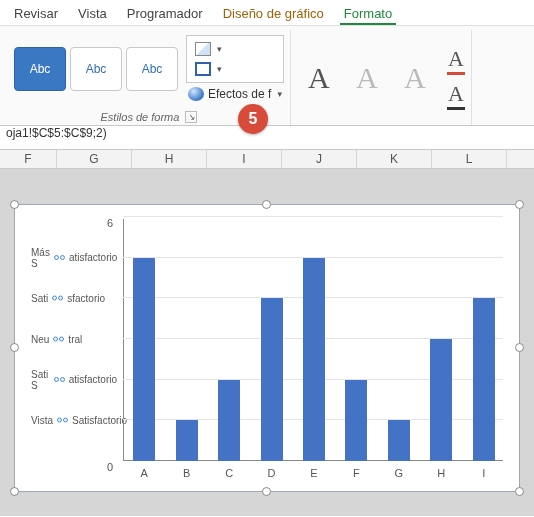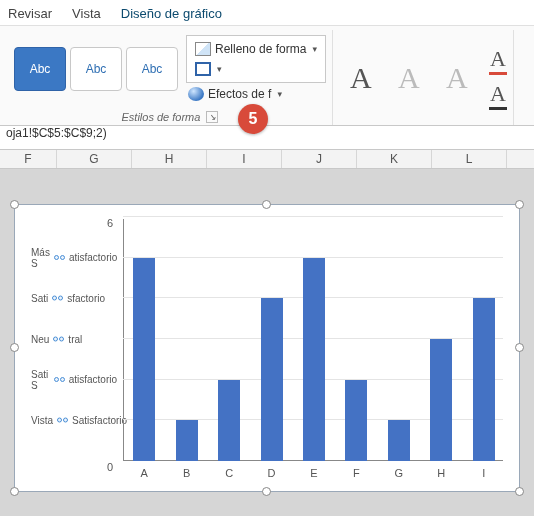--- a/index.html
+++ b/index.html
@@ -11,31 +11,31 @@
     color: #333;
     width: 534px;
     overflow: hidden;
   }
 
   
   .tabs {
     display: flex;
     align-items: flex-end;
     height: 26px;
-    padding-left: 4px;
+    padding-left: 10px;
     border-bottom: 1px solid #e0e0e0;
     gap: 12px;
   }
   .tab {
     font-size: 13px;
     color: #444;
     padding: 4px 4px;
     cursor: pointer;
   }
-  .tab.context { color: #0c4a6e; }
+  .tab.context { color: #a16207; }
   .tab.active {
     color: #1f8a3b;
     border-bottom: 2px solid #1f8a3b;
     padding-bottom: 2px;
   }
 
   
   .ribbon {
     height: 100px;
     border-bottom: 1px solid #c8c8c8;
@@ -268,35 +268,36 @@
     color: #555;
     transform: translateY(50%);
   }
 </style>
 </head>
 <body>
 
 <div class="tabs">
   <div class="tab">Revisar</div>
   <div class="tab">Vista</div>
+  <div class="tab">Programador</div>
   <div class="tab context">Diseño de gráfico</div>
+  <div class="tab context active">Formato</div>
 </div>
 
 <div class="ribbon">
 
   <div class="ribbon-group">
     <div class="group-content">
       <div class="shape-style filled">Abc</div>
       <div class="shape-style">Abc</div>
       <div class="shape-style">Abc</div>
       <div style="display:flex;flex-direction:column;gap:2px;margin-left:4px">
         <div class="shape-menu">
           <div class="row">
             <span class="icon-box fill-icon"></span>
-            <span>Relleno de forma</span>
             <span class="dd">▾</span>
           </div>
           <div class="row">
             <span class="icon-box outline-icon"></span>
             <span class="dd">▾</span>
           </div>
         </div>
         <div class="effects-row">
           <span class="icon-box effects-icon"></span>
           <span>Efectos de f</span>

